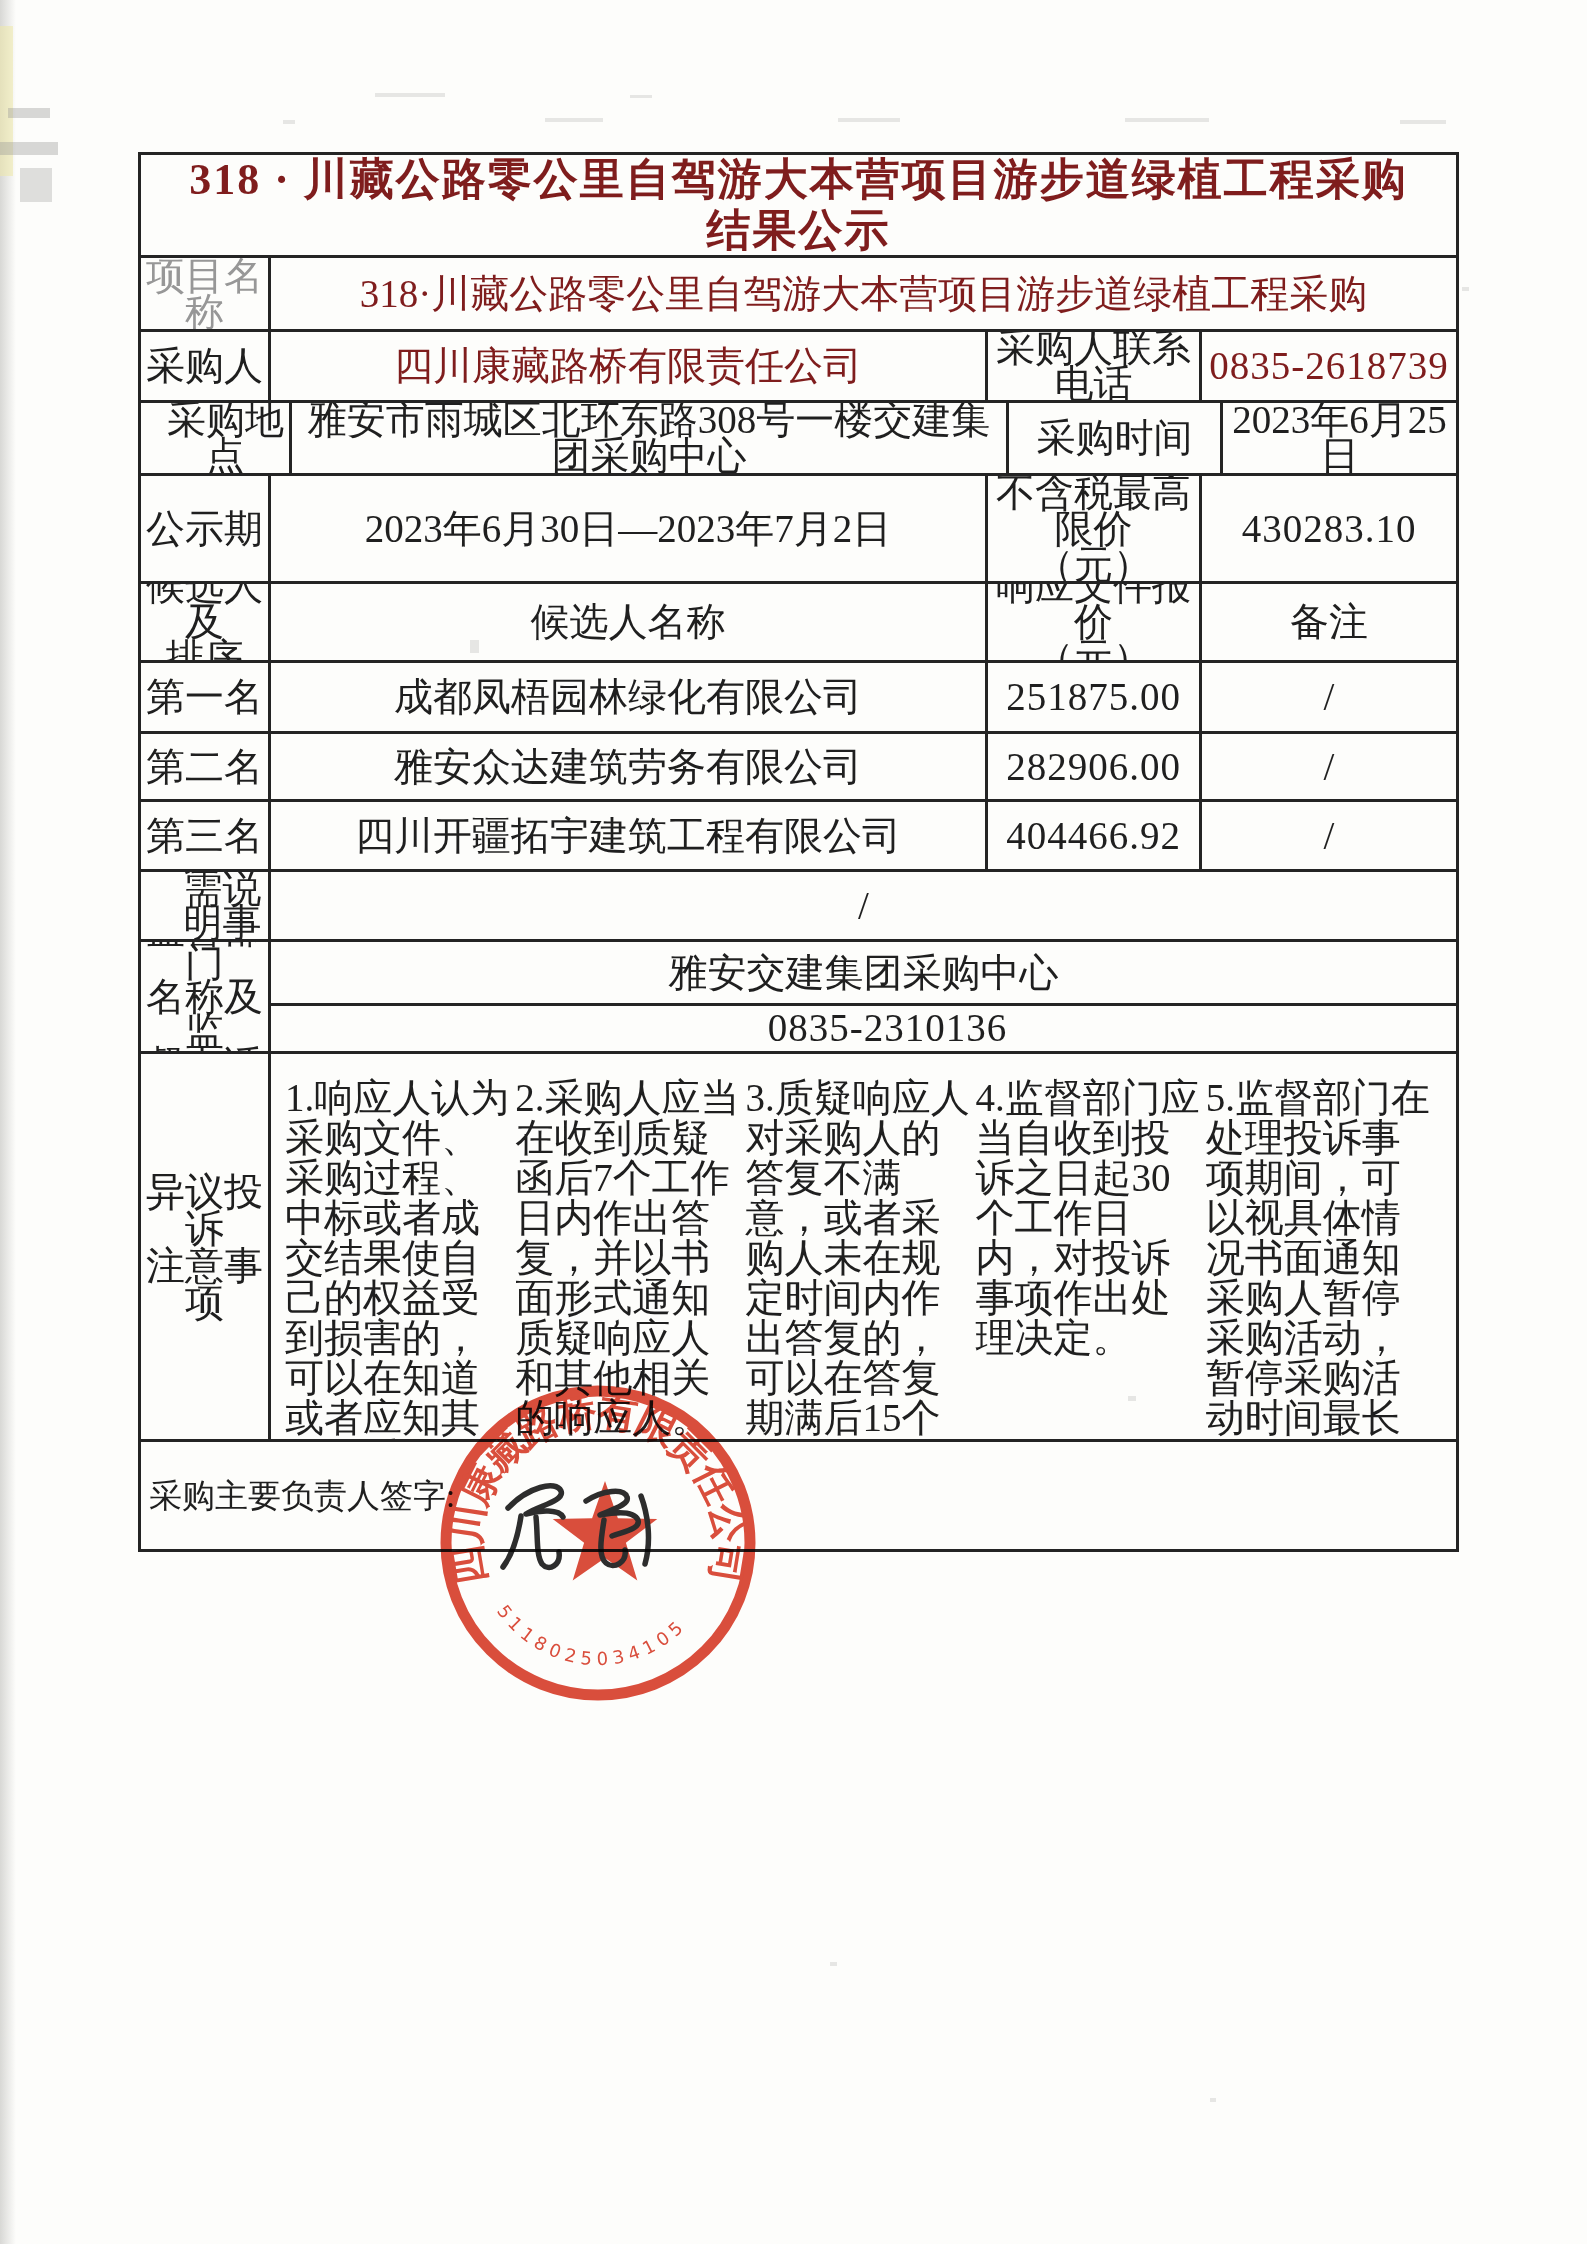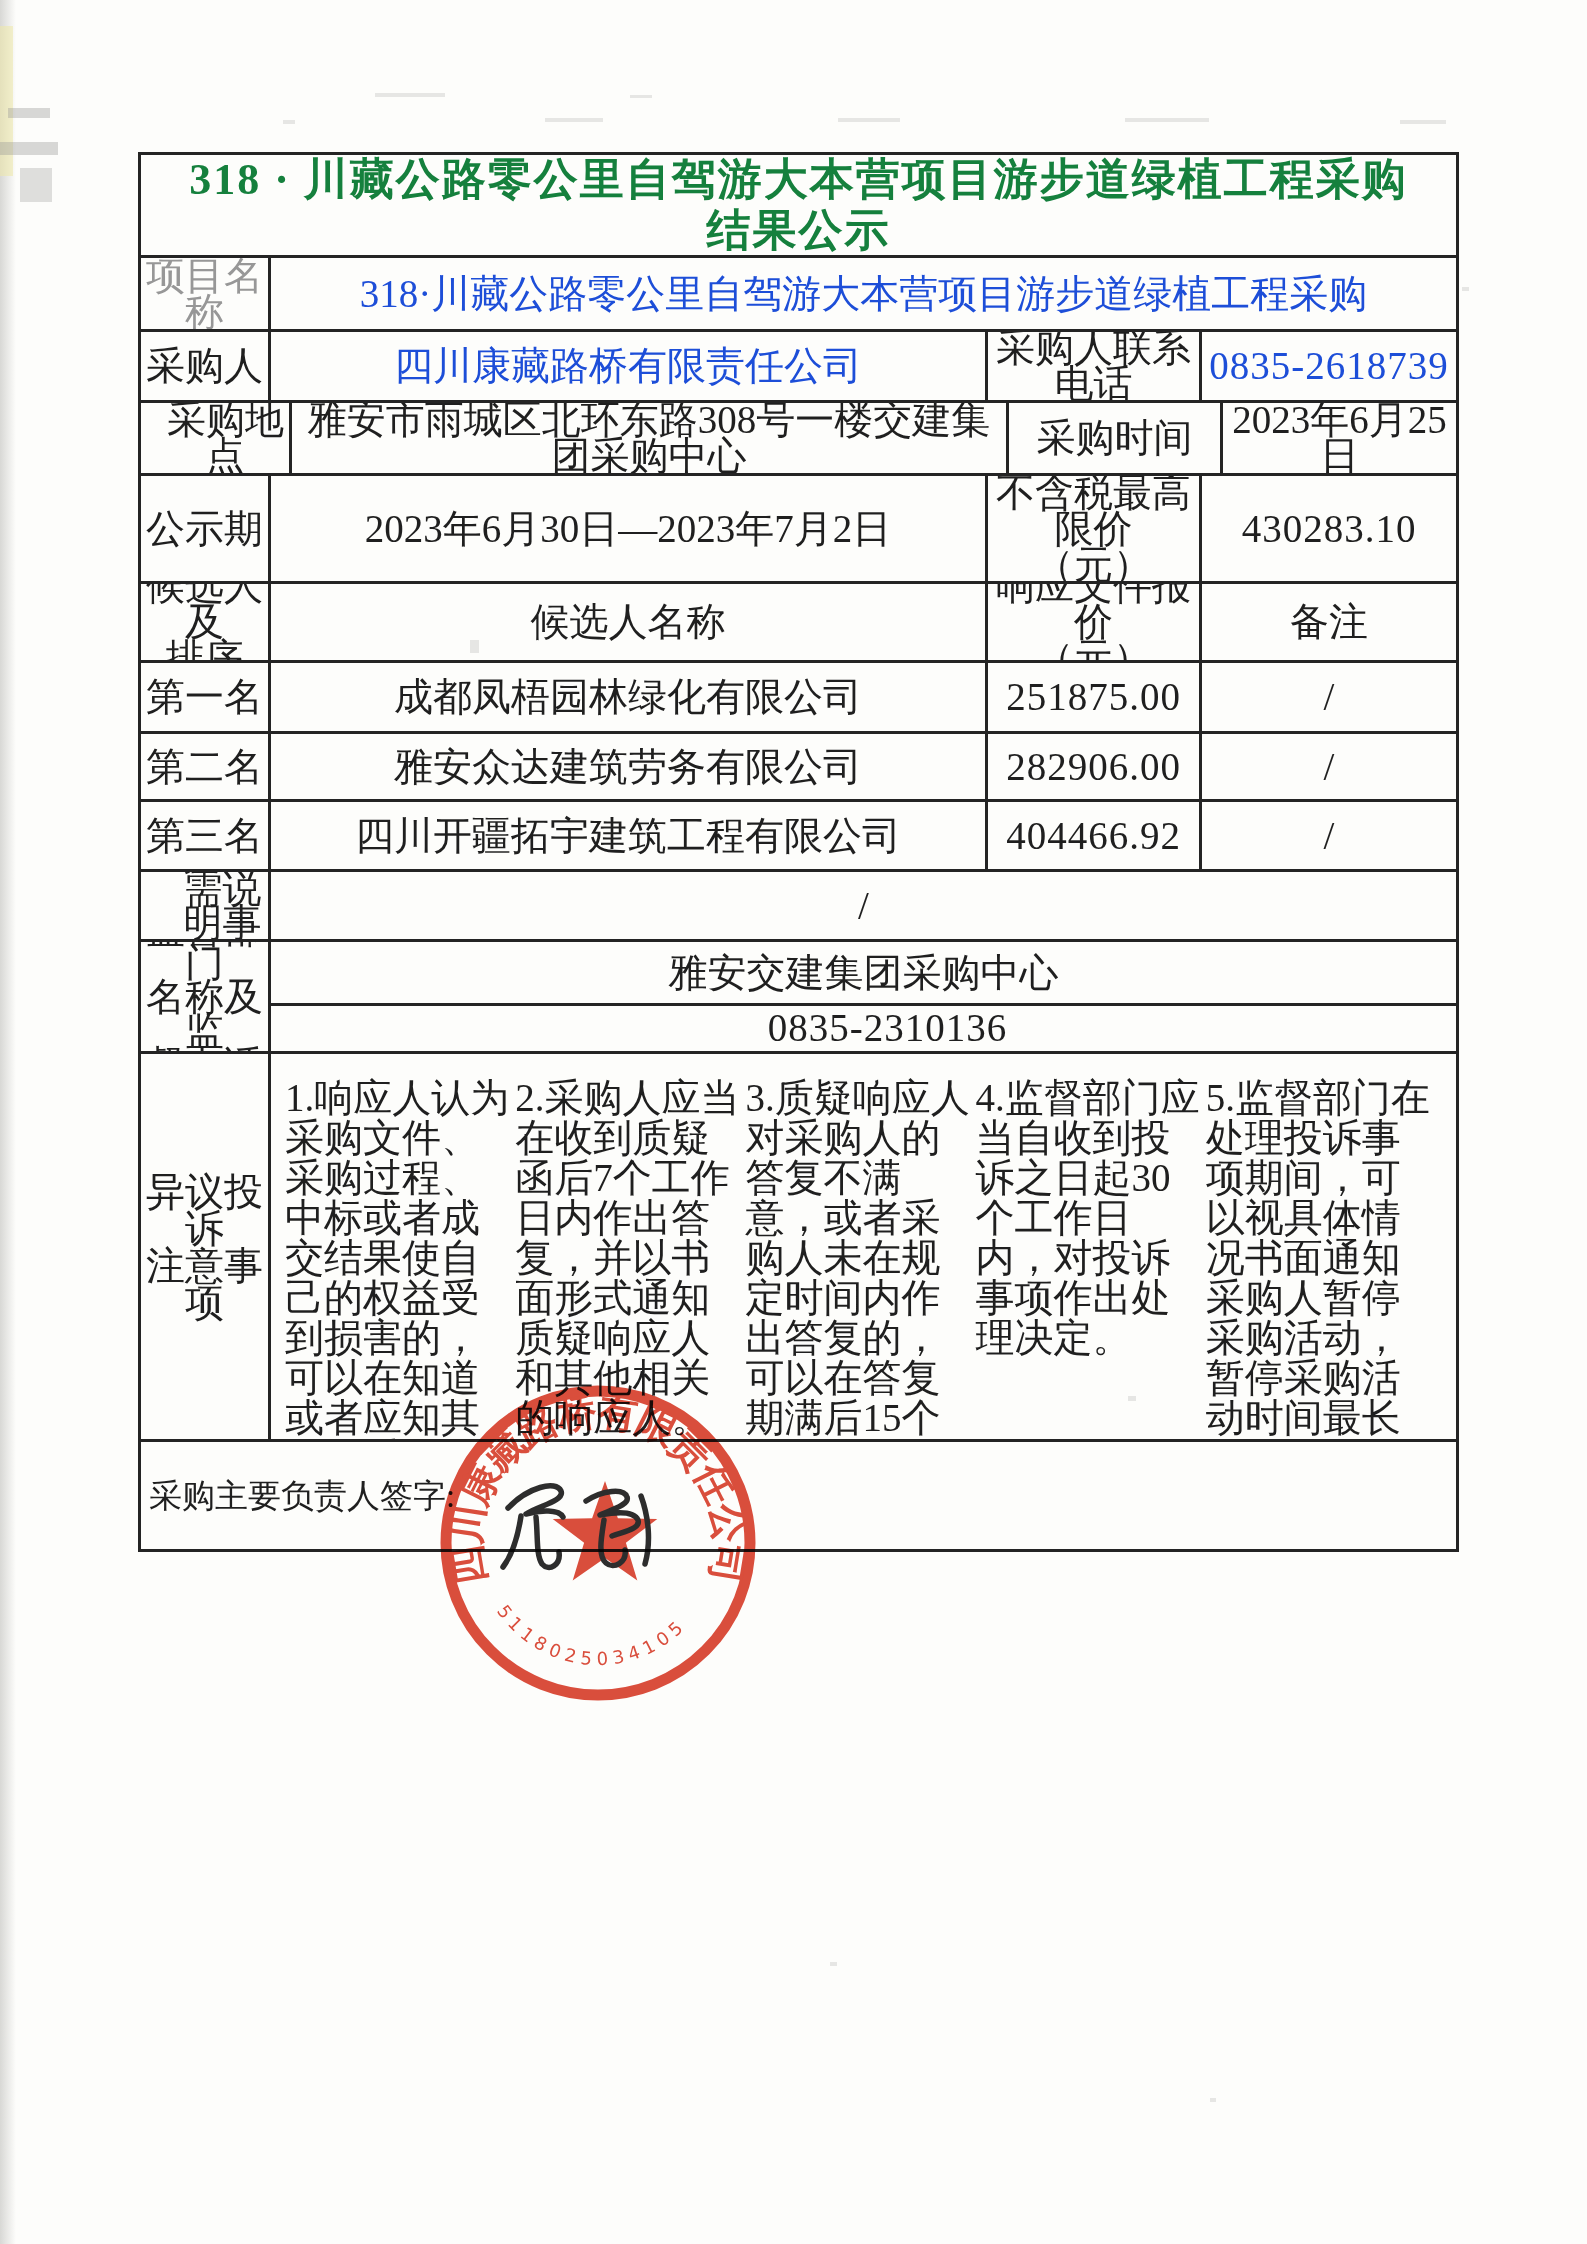--- a/index.html
+++ b/index.html
@@ -25,23 +25,23 @@
     display:flex; align-items:center; justify-content:center;
     text-align:center; box-sizing:border-box; flex:0 0 auto;
     font-size:39px; line-height:36px; overflow:hidden;
   }
   .cell + .cell{ border-left:3px solid #242424; }
   .grow{ flex:1 1 auto; }
   .c1{ flex-basis:127px; }
   .c2{ flex-basis:717px; }
   .c3{ flex-basis:214px; }
   .col{ flex-direction:column; }
-  .faded{ color:#1d4ed8; }
+  .faded{ color:#7f1d1d; }
   .faded2{ color:#979797; }
-  .title-cell{ flex-direction:column; font-size:44px; font-weight:bold; line-height:51px; color:#15803d; letter-spacing:2px;}
+  .title-cell{ flex-direction:column; font-size:44px; font-weight:bold; line-height:51px; color:#7f1d1d; letter-spacing:2px;}
   .complaint-text{
     align-items:flex-start; justify-content:flex-start; text-align:left;
     padding:24px 20px 0 14px; flex-direction:row; line-height:40px;
   }
   .complaint-text div{ width:100%; }
   .sig-cell{ justify-content:flex-start; padding-left:8px; font-size:33px; }
   .stack{ flex-direction:column; align-items:stretch; padding:0; }
   .sub{ display:flex; align-items:center; justify-content:center; box-sizing:border-box; }
   .sub + .sub{ border-top:3px solid #242424; }
   .num{ letter-spacing:1px; }

